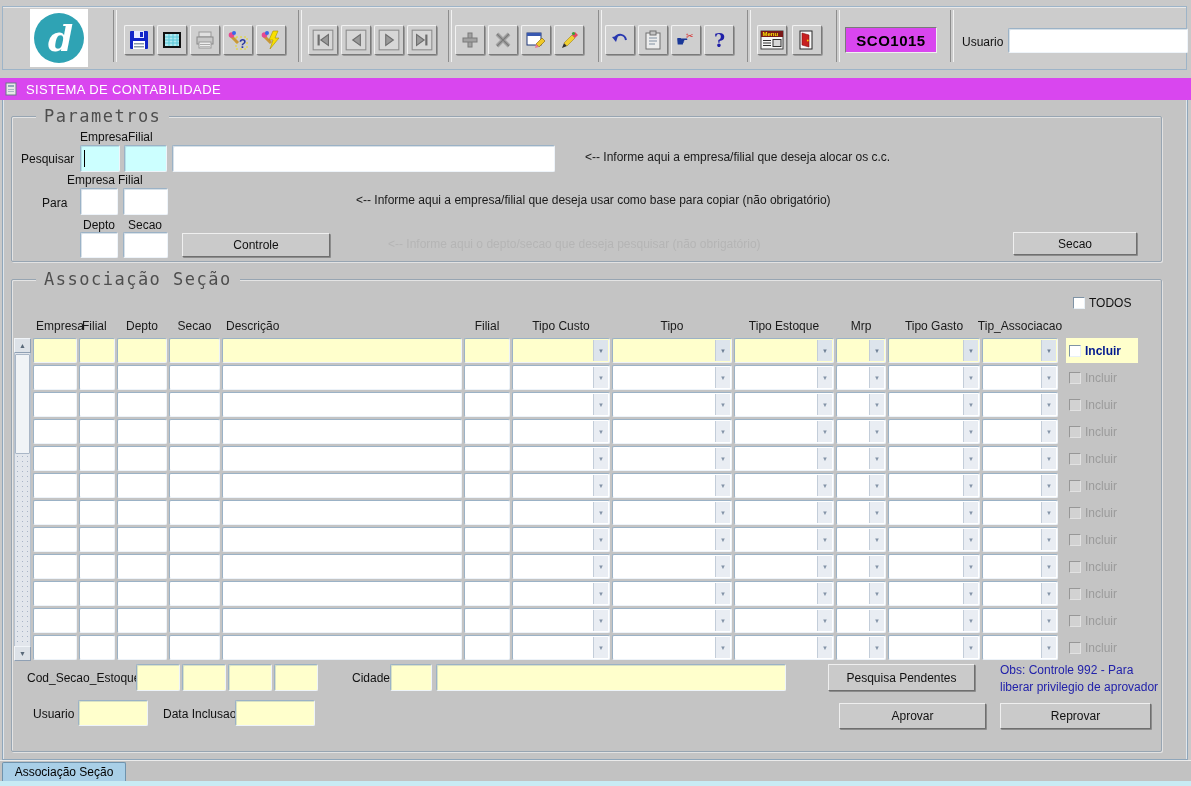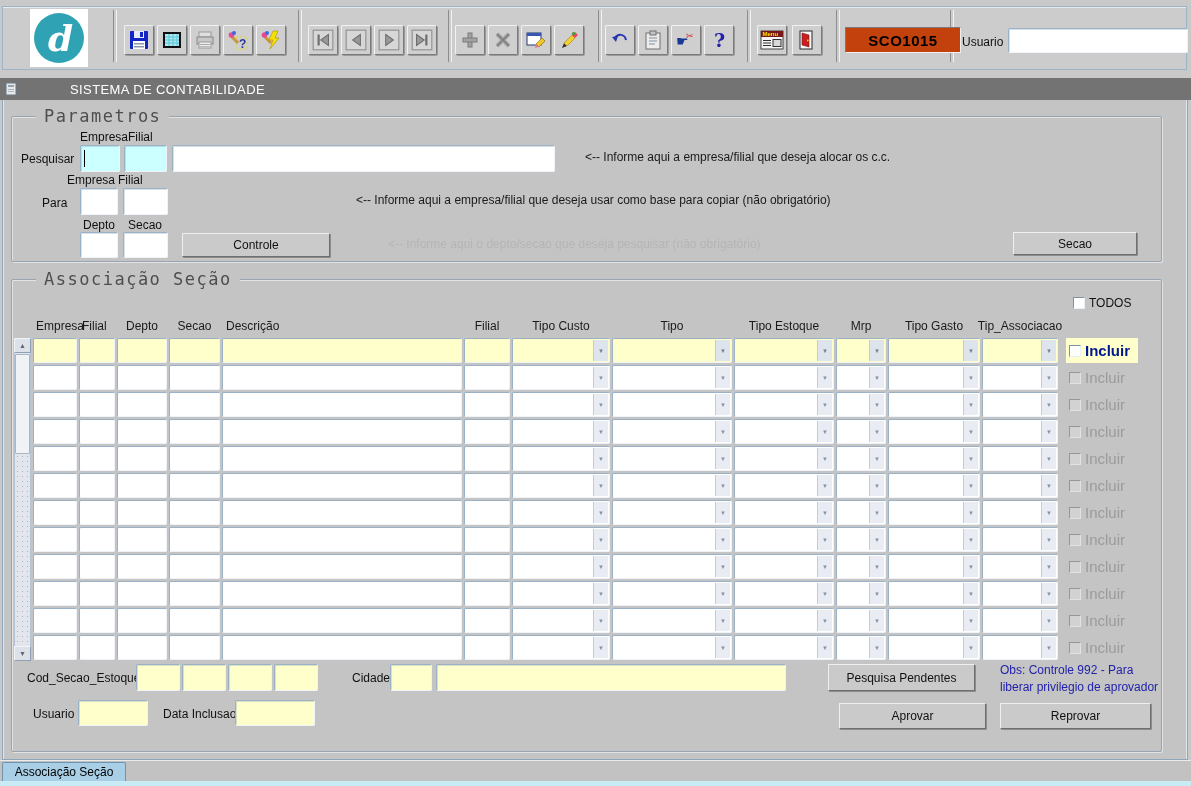--- a/index.html
+++ b/index.html
@@ -9,32 +9,32 @@
   
   .tb-panel{left:2px;top:6px;width:1185px;height:64px;background:#cccccc;
             border:1px solid #9db4c8;box-shadow:inset 0 1px 0 #e9e9e9;box-sizing:border-box;}
   .logo{left:30px;top:9px;width:58px;height:58px;background:#fff;display:flex;
         align-items:center;justify-content:center;}
   .tb-btn{top:25px;width:30px;height:30px;background:#cfcfcf;box-sizing:border-box;
           border:1px solid;border-color:#f2f2f2 #7a7a7a #7a7a7a #f2f2f2;border-radius:2px;
           display:flex;align-items:center;justify-content:center;box-shadow:1px 1px 0 #9a9a9a;}
   .tb-btn svg{display:block;}
   .tb-sep{top:10px;width:2px;height:52px;border-left:1px solid #8d8d8d;border-right:1px solid #f2f2f2;}
-  .sco-box{left:845px;top:27px;width:116px;height:26px;background:#c2410c;box-sizing:border-box;
+  .sco-box{left:845px;top:27px;width:92px;height:26px;background:#d946ef;box-sizing:border-box;
            border:1px solid;border-color:#7a7a7a #f0f0f0 #f0f0f0 #7a7a7a;font-weight:bold;
            font-size:15px;display:flex;align-items:center;justify-content:center;letter-spacing:.5px;}
   .lbl{font-size:12px;color:#111;white-space:nowrap;}
   .input{background:#fff;border:1px solid;border-color:#9bb2c6 #eef4fa #eef4fa #9bb2c6;
          box-shadow:inset 1px 1px 0 rgba(125,155,180,.30);border-radius:2px;outline:none;
          font:12px "Liberation Sans",sans-serif;padding:0 3px;box-sizing:border-box;}
   .cyan{background:#ccffff;}
   .yellowf{background:#ffffcc;}
   
-  .title-bar{left:0;top:78px;width:1191px;height:22px;background:#737373;display:flex;
-             align-items:center;color:#fff;font-size:13px;letter-spacing:.4px;gap:44px;}
+  .title-bar{left:0;top:78px;width:1191px;height:22px;background:#d946ef;display:flex;
+             align-items:center;color:#fff;font-size:13px;letter-spacing:.4px;}
   
   .main{left:2px;top:100px;width:1186px;height:660px;background:#c4c4c4;box-sizing:border-box;
         border-left:1px solid #8fa6ba;border-right:1px solid #8fa6ba;border-bottom:1px solid #8fa6ba;
         box-shadow:inset 1px 0 0 #dfe6ec, inset -1px 0 0 #dfe6ec;}
   .fs{border:1px solid #97a5b2;box-shadow:inset 1px 1px 0 rgba(255,255,255,.55),1px 1px 0 rgba(255,255,255,.5);
       box-sizing:border-box;border-radius:2px;}
   .legend{font-family:"DejaVu Sans Mono",monospace;font-size:17px;color:#4e4e4e;background:#c4c4c4;
           padding:0 8px;letter-spacing:1.5px;height:20px;line-height:20px;white-space:nowrap;}
   .btn{background:#cacaca;border:1px solid;border-color:#efefef #6f6f6f #6f6f6f #efefef;box-sizing:border-box;
        box-shadow:1px 1px 0 #8c8c8c;font-size:12px;color:#111;display:flex;align-items:center;
@@ -47,21 +47,21 @@
   .cell.yellow{background:#ffffcc;}
   .dd{position:absolute;right:1px;top:1px;bottom:1px;width:14px;background:#e9edf3;
       border-left:1px solid #c3cdd9;display:flex;align-items:center;justify-content:center;
       font-size:6px;color:#8494a8;}
   .yellow .dd{background:#dde4ec;color:#6e8096;}
   .cb{width:12px;height:12px;background:#fff;border:1px solid;border-color:#7f93a5 #e9f1f7 #e9f1f7 #7f93a5;
       box-sizing:border-box;flex:none;}
   .cb.dis{background:#d2d2d2;border-color:#979797 #e2e2e2 #e2e2e2 #979797;}
   .chip{position:absolute;display:flex;align-items:center;gap:4px;padding-left:3px;box-sizing:border-box;height:25px;}
   .chip.active{background:#ffffcc;}
-  .chip .txt{font-size:15px;font-weight:bold;color:#00188f;white-space:nowrap;}
+  .chip .txt{font-size:12px;font-weight:bold;color:#00188f;white-space:nowrap;}
   .chip.dis .txt{color:#9b9b9b;font-weight:normal;}
   .col-label{position:absolute;font-size:12px;color:#1a1a1a;white-space:nowrap;}
   
   .sb-track{left:14px;top:338px;width:17px;height:323px;background:#e2e6ec;
             border:1px solid #b6c2d0;box-sizing:border-box;
             background-image:radial-gradient(circle,#a8b4c6 .8px,transparent 1px);background-size:5px 5px;}
   .sb-btn{left:14px;width:17px;height:15px;background:#dde2e8;border:1px solid;box-sizing:border-box;
           border-color:#f0f4f8 #8fa0b4 #8fa0b4 #f0f4f8;display:flex;align-items:center;justify-content:center;
           font-size:7px;color:#5a6a7a;}
   .sb-thumb{left:15px;top:354px;width:15px;height:100px;background:#f0f3f6;border:1px solid #a9b6c6;

